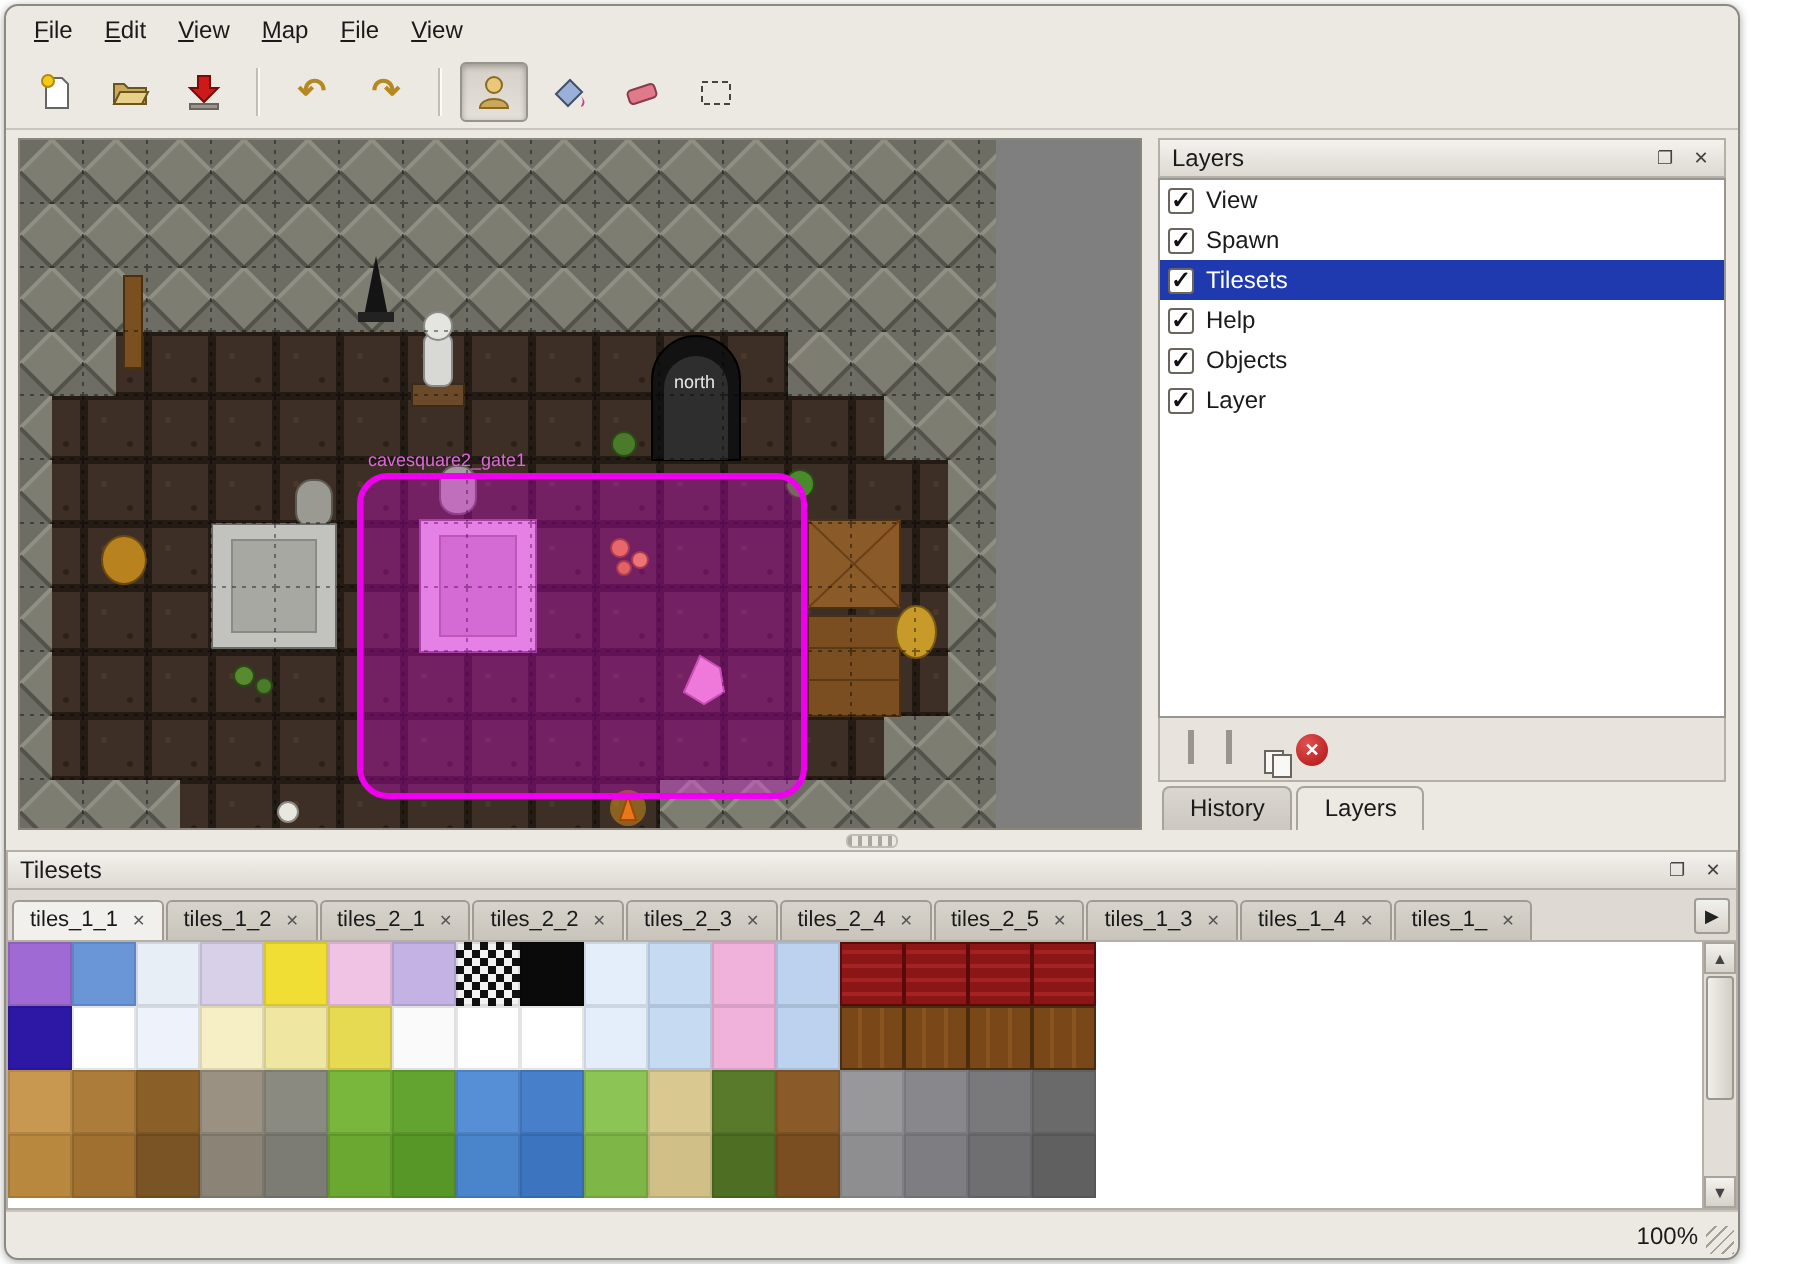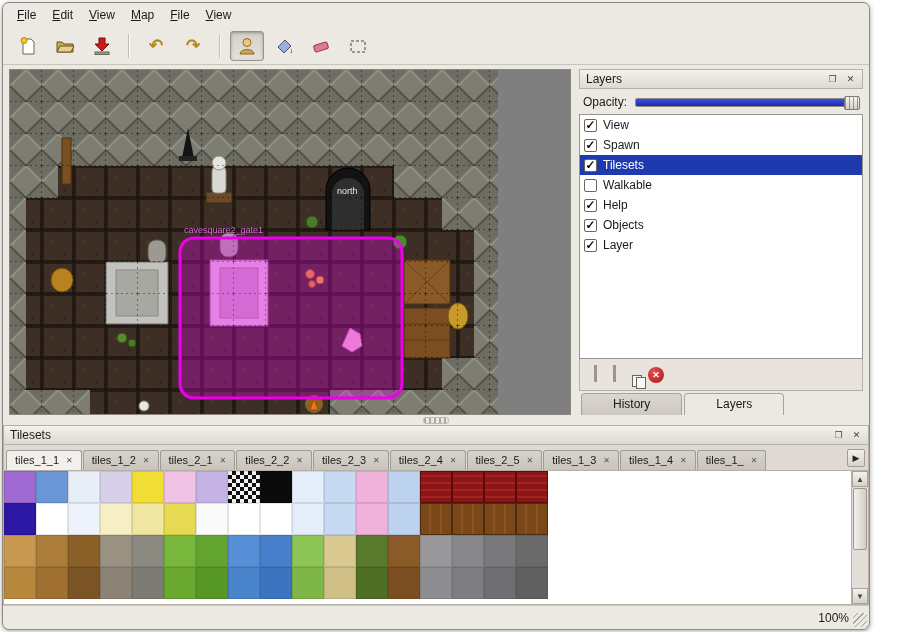--- a/index.html
+++ b/index.html
@@ -40,21 +40,21 @@
   .chev{width:9px;height:9px;border-left:3px solid #9a968e;border-top:3px solid #9a968e;}
   .chev.up{transform:rotate(45deg) translateY(2px);}
   .chev.down{transform:rotate(225deg) translateY(2px);}
   .copy-ic{position:relative;width:14px;height:14px;}
   .copy-ic i{position:absolute;width:10px;height:12px;background:#f8f8f6;border:1px solid #6a665e;display:block;}
   .copy-ic i:first-child{left:0;top:0;}
   .copy-ic i:last-child{left:4px;top:2px;}
   .del-ic{width:16px;height:16px;border-radius:50%;background:radial-gradient(circle at 35% 30%,#e05050,#b01414);color:#fff;
     font-size:9px;font-weight:bold;display:flex;align-items:center;justify-content:center;}
   .dock-tabs{height:24px;display:flex;align-items:flex-end;padding-left:2px;}
-  .dock-tab{padding:3px 31px 4px;border:1px solid #a8a49c;border-bottom:none;background:linear-gradient(#dbd7d0,#ccc8c0);
+  .dock-tab{padding:3px 13px 4px;border:1px solid #a8a49c;border-bottom:none;background:linear-gradient(#dbd7d0,#ccc8c0);
     border-radius:4px 4px 0 0;margin-right:2px;}
   .dock-tab.active{background:#ece9e3;position:relative;top:0;}
   
   .splitter{height:10px;display:flex;align-items:center;justify-content:center;}
   .grip{width:26px;height:7px;border:1px solid #c0bcb4;border-radius:3px;
     background:repeating-linear-gradient(90deg,#aba79f 0 2px,transparent 2px 5px);}
   
   .tilesets{height:180px;margin:0 0;display:flex;flex-direction:column;}
   .ts-tabs{height:26px;display:flex;align-items:flex-end;background:#dedad3;border:1px solid #b4b0a8;border-top:none;
     padding:2px 24px 0 2px;position:relative;overflow:hidden;}
@@ -248,43 +248,32 @@
     <div class="dock">
       <div class="panel-titlebar">
         <span class="panel-title">Layers</span>
         <span class="panel-btn">
           <span>❐</span>
         </span>
         <span class="panel-btn">
           <span>✕</span>
         </span>
       </div>
-      <div class="opacity-row">
-        <span>Opacity:</span>
-        <div class="slider-track">
-          <div class="slider-fill" id="slider-fill" style="width: 100%;"></div>
-          <div class="slider-handle"></div>
-        </div>
-      </div>
       <div class="layer-list" id="layer-list">
           <div class="layer-row">
             <span class="checkbox">✓</span>
             <span class="layer-label">View</span>
           </div>
           <div class="layer-row">
             <span class="checkbox">✓</span>
             <span class="layer-label">Spawn</span>
           </div>
           <div class="layer-row selected">
             <span class="checkbox">✓</span>
             <span class="layer-label">Tilesets</span>
-          </div>
-          <div class="layer-row">
-            <span class="checkbox"></span>
-            <span class="layer-label">Walkable</span>
           </div>
           <div class="layer-row">
             <span class="checkbox">✓</span>
             <span class="layer-label">Help</span>
           </div>
           <div class="layer-row">
             <span class="checkbox">✓</span>
             <span class="layer-label">Objects</span>
           </div>
           <div class="layer-row">

